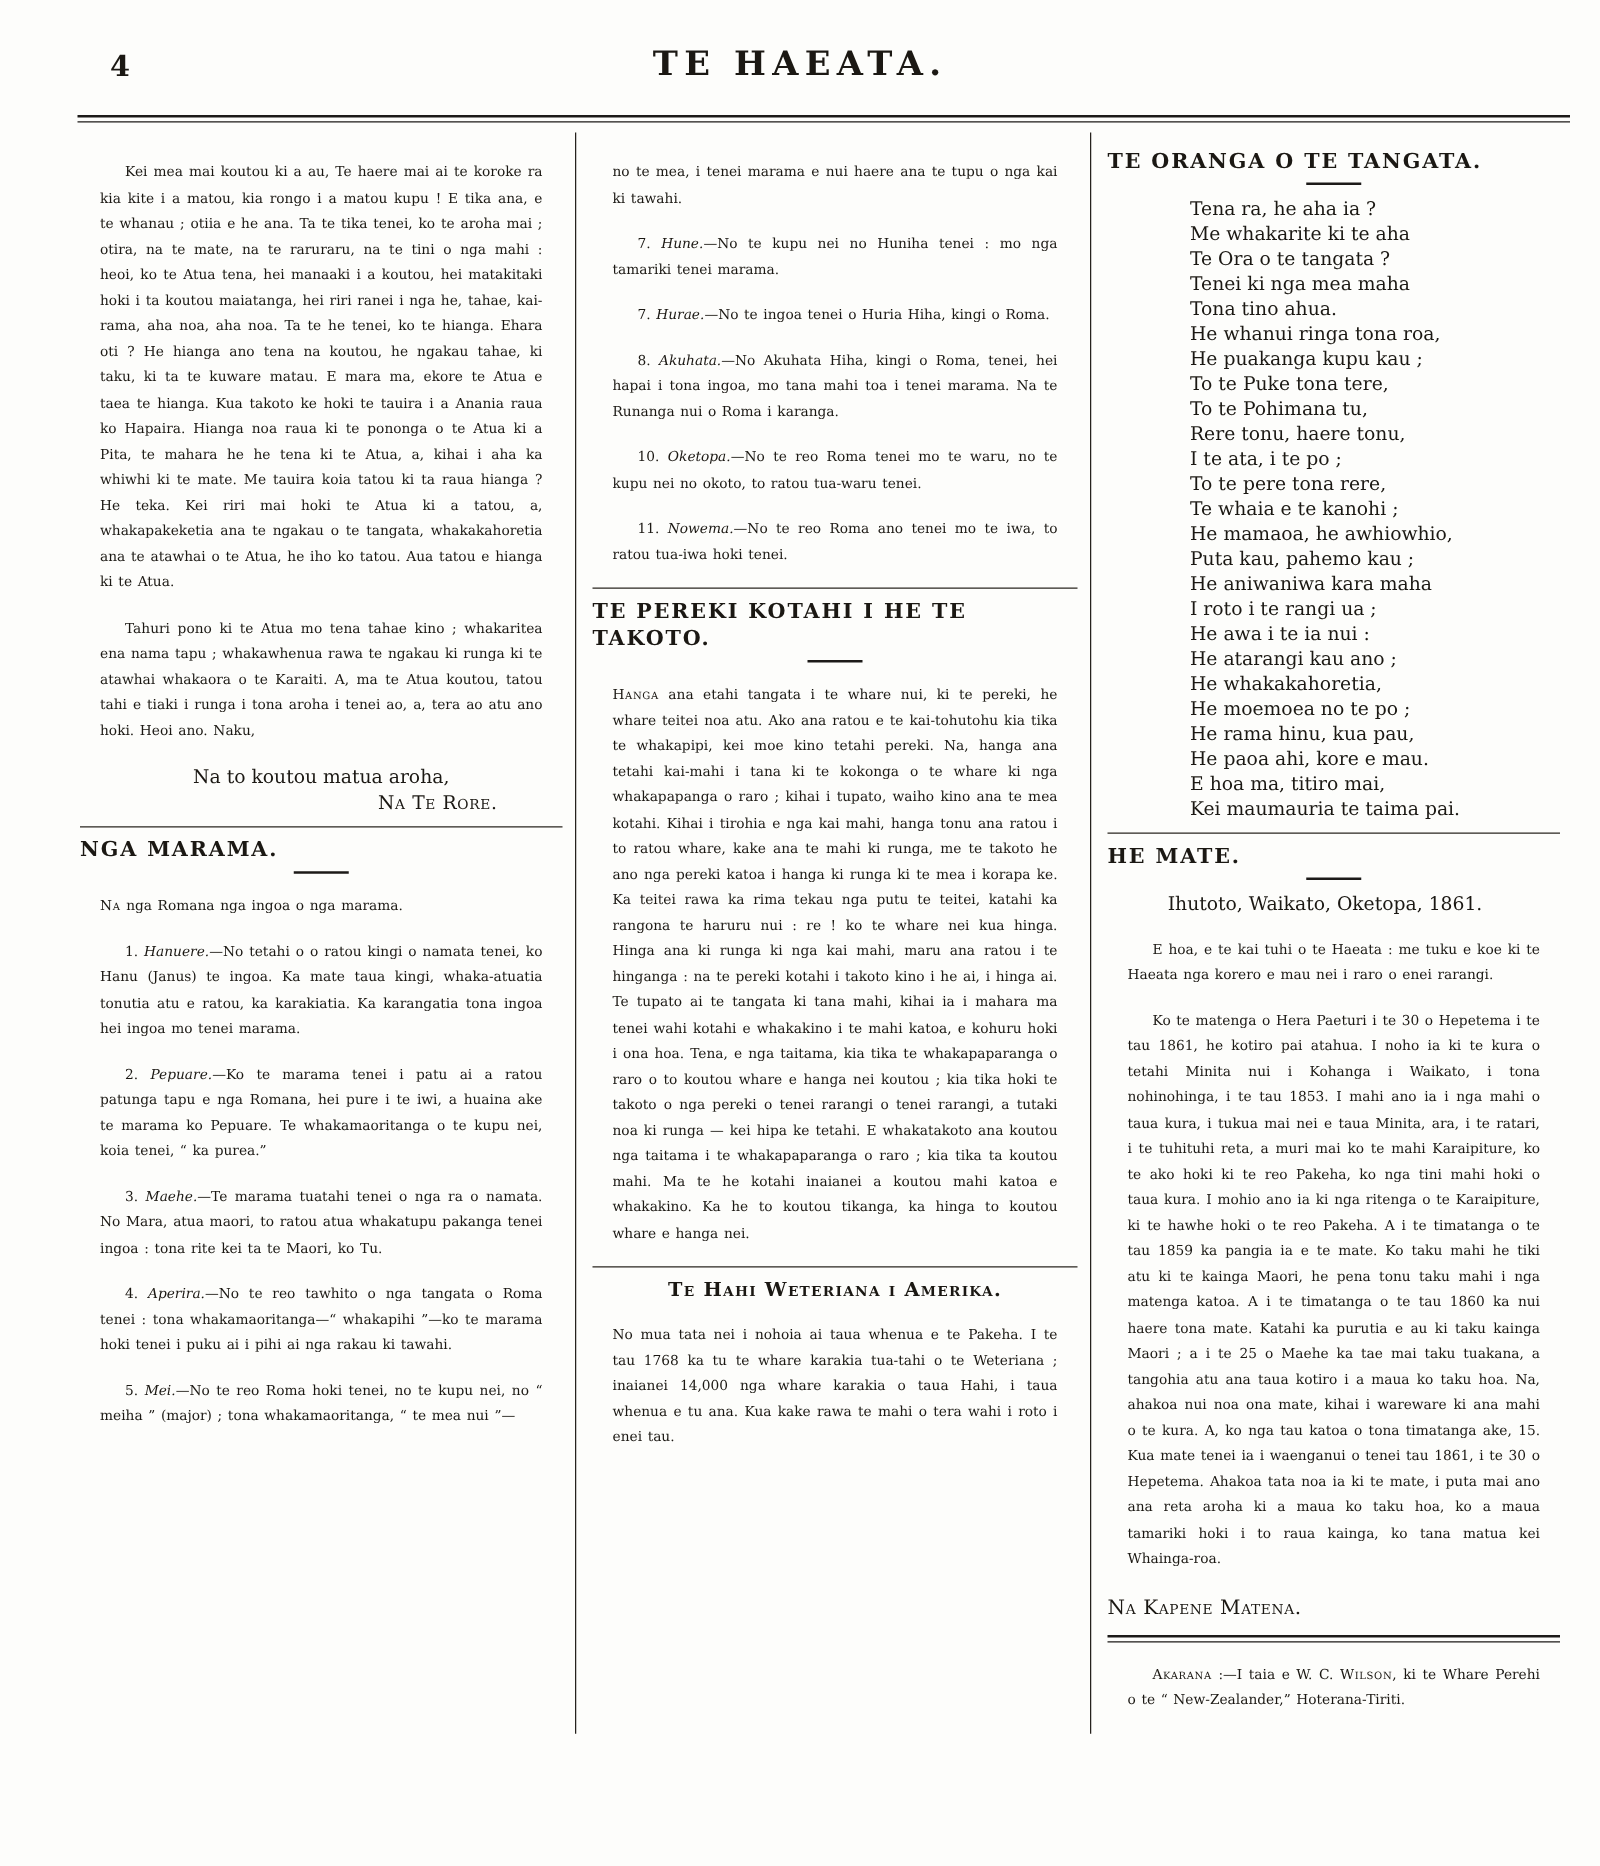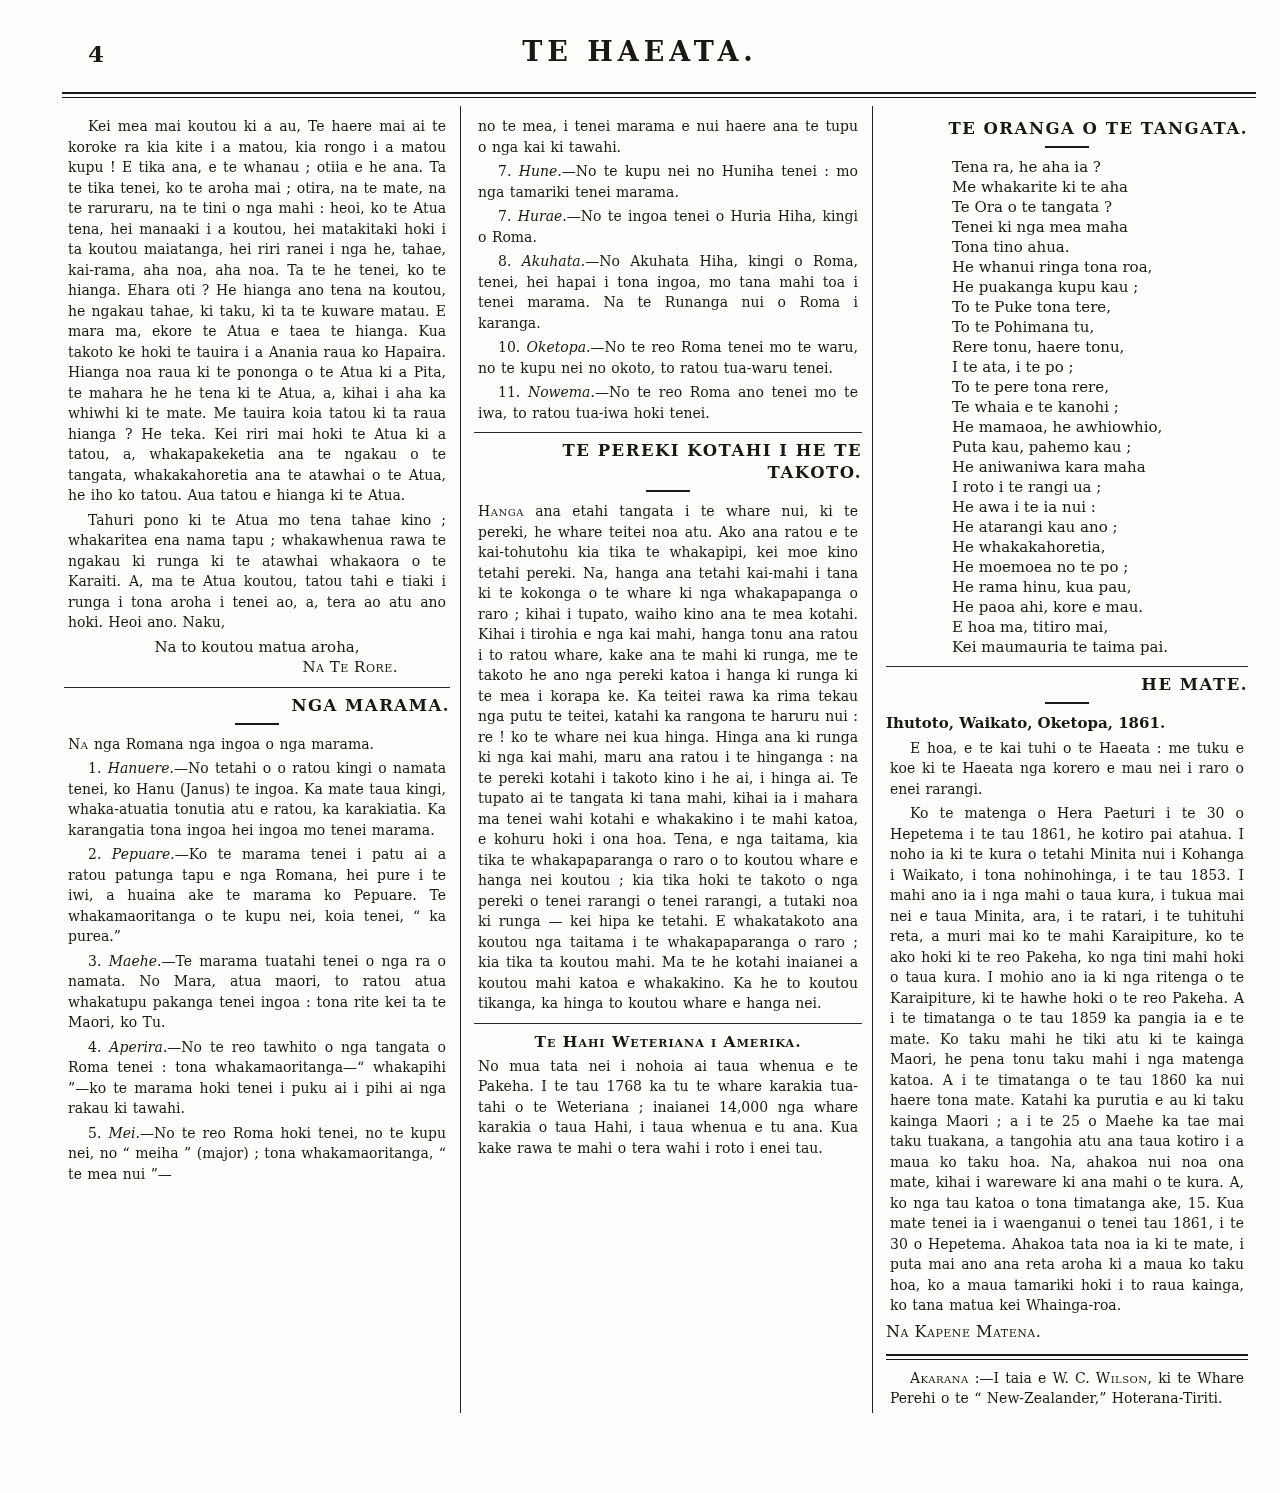--- a/index.html
+++ b/index.html
@@ -24,42 +24,42 @@
     position:absolute;top:92px;left:62px;right:24px;height:3px;
     border-top:2px solid #1c1a18;border-bottom:1px solid #1c1a18;
   }
   .columns{
     position:absolute;top:106px;left:62px;
     display:grid;grid-template-columns:398px 412px 386px;
   }
   .col{padding:6px 10px 0 2px;}
   .col + .col{border-left:1px solid #26221d;padding-left:13px;}
   .para{
-    margin:4px;font-size:14px;line-height:20.5px;text-align:justify;
+    margin:16px;font-size:11px;line-height:20.5px;text-align:justify;
     word-spacing:1px;
   }
   .para.indent{text-indent:20px;}
   .sc{font-variant:small-caps;letter-spacing:0.5px;}
   .rule{border-top:1px solid #2a2621;margin:9px 0 7px;}
   .rule-double{border-top:2.5px solid #1c1a18;border-bottom:1px solid #1c1a18;height:3px;margin:11px 0 8px;}
   .heading{
-    text-align:right;font-weight:bold;font-size:16.5px;
+    text-align:left;font-weight:bold;font-size:16.5px;
     letter-spacing:1.5px;margin-top:6px;line-height:22px;
   }
   .heading-rule{width:44px;border-top:2.5px solid #1c1a18;margin:6px auto 9px;}
   .subhead{
     text-align:center;font-variant:small-caps;font-weight:600;
     font-size:15.5px;letter-spacing:1px;margin:1px 0 2px;line-height:21px;
   }
   .poem{margin:2px 0 5px 66px;}
   .poem-line{font-size:15px;line-height:20px;white-space:nowrap;}
   .line{font-size:15px;line-height:20.5px;}
   .line.center{text-align:center;}
   .line.right{text-align:right;padding-right:52px;}
-  .line.dateline{text-align:left;padding-right:14px;font-weight:bold;}
+  .line.dateline{text-align:center;padding-right:14px;}
   .line.byline{
     text-align:left;padding-right:36px;font-size:16px;
     font-variant:small-caps;letter-spacing:0.5px;line-height:23px;
   }
 </style>
 </head>
 <body>
 
 <div class="page">
   <div class="page-number">4</div>

